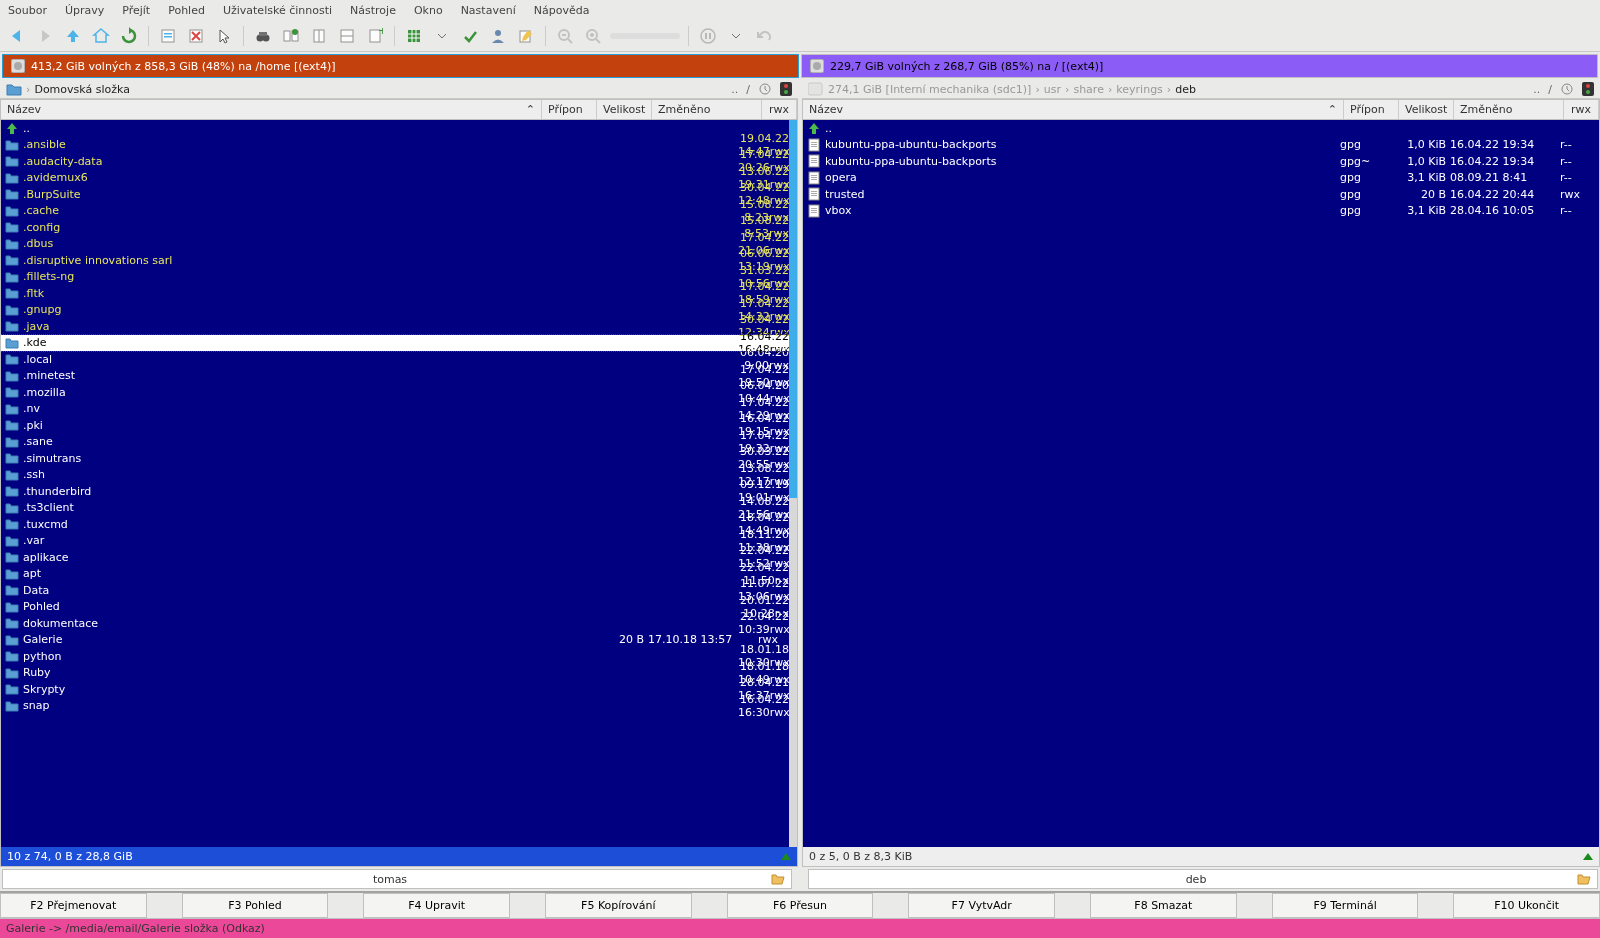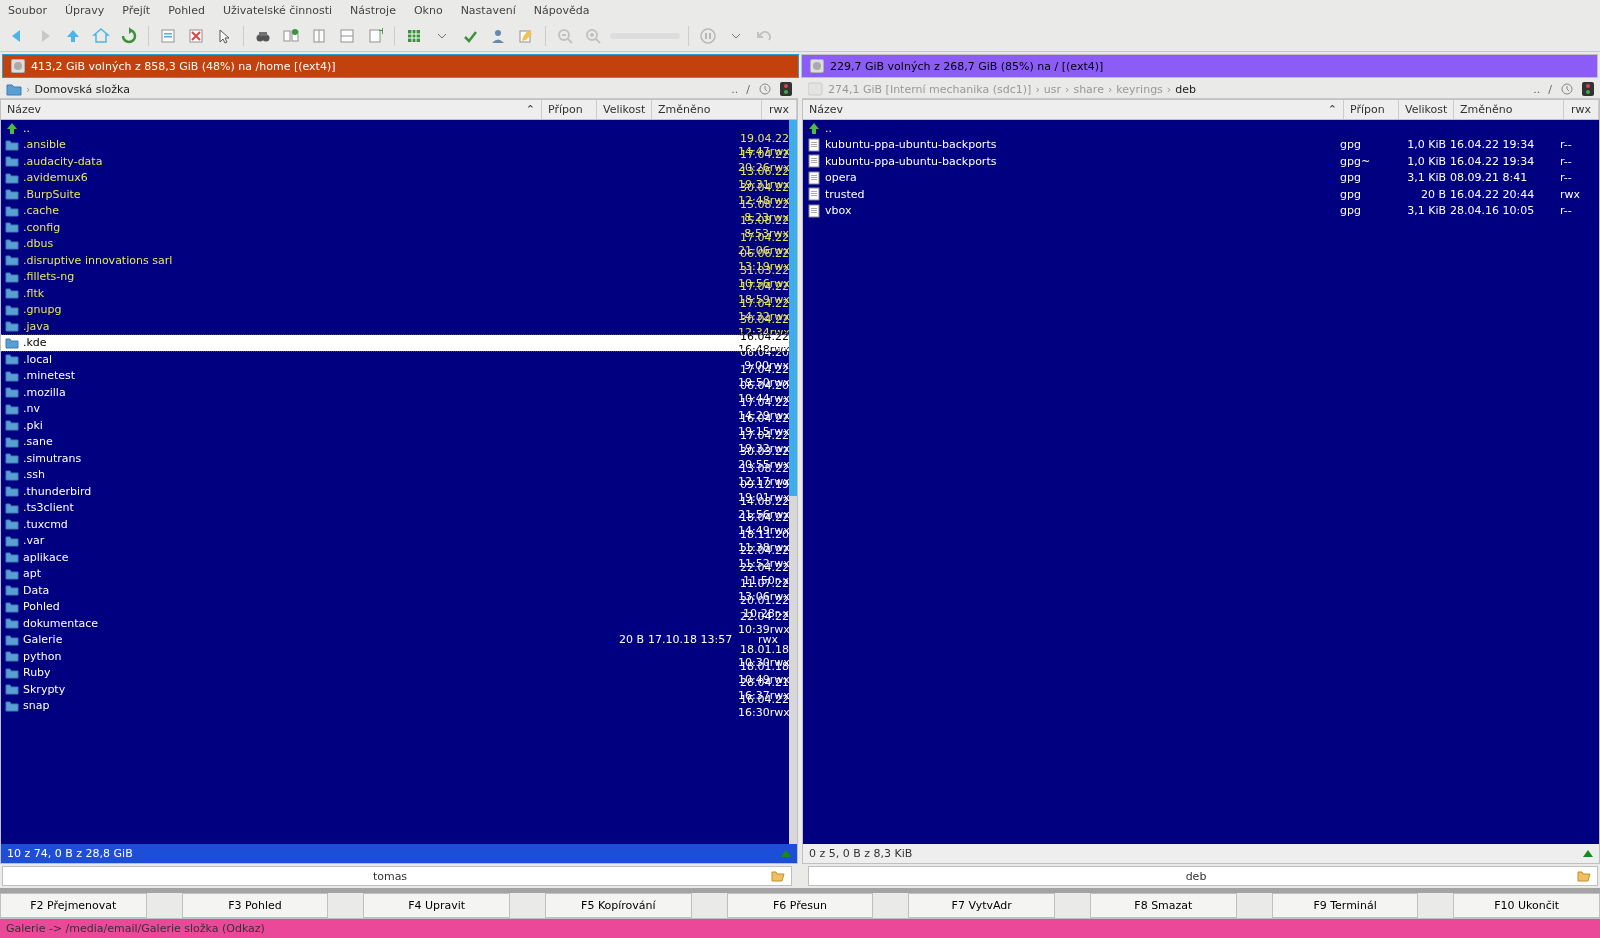--- a/index.html
+++ b/index.html
@@ -40,21 +40,21 @@
 .row.dim { color: #e6e65c; }
 .row.sel { background: #fff; color: #000; outline: 1px dotted #444; }
 .scrollbar { position: absolute; right: 0; top: 0; bottom: 0; width: 8px; background: #d8d8d8; }
 .scrollbar .thumb { background: #3daee9; width: 100%; }
 .statusline { background: #1d4ed8; color: #fff; padding: 3px 6px; display: flex; justify-content: space-between; align-items: center; }
 .statusline.inactive { background: #eee; color: #333; }
 .cmdline { display: flex; align-items: center; background: #fff; border: 1px solid #c0c0c0; padding: 2px 6px; }
 .cmdline .lbl { flex: 1; text-align: center; color: #333; }
 .cmdline .openicon { width: 14px; height: 14px; }
 .cmdrow { display:flex; gap:16px; padding: 2px; }
-.fkeys { display: flex; border-top: 5px solid #a3a3a3; gap: 35px; }
+.fkeys { display: flex; border-top: 2px solid #a3a3a3; gap: 35px; }
 .fkeys > div { flex: 1; text-align: center; padding: 5px 4px; border: 1px solid #c0c0c0; background: #f4f4f3; cursor: pointer; }
 .bottomstatus { padding: 3px 6px; background: #ec4899; color: #333; border-top: 1px solid #c0c0c0; }
 svg { display: block; }
 .tri-up { width:0; height:0; border-left:5px solid transparent; border-right:5px solid transparent; border-bottom:7px solid #1a8a1a; }
 </style>
 </head>
 <body>
 
 <div class="menubar" id="menubar">
     <span>Soubor</span>

